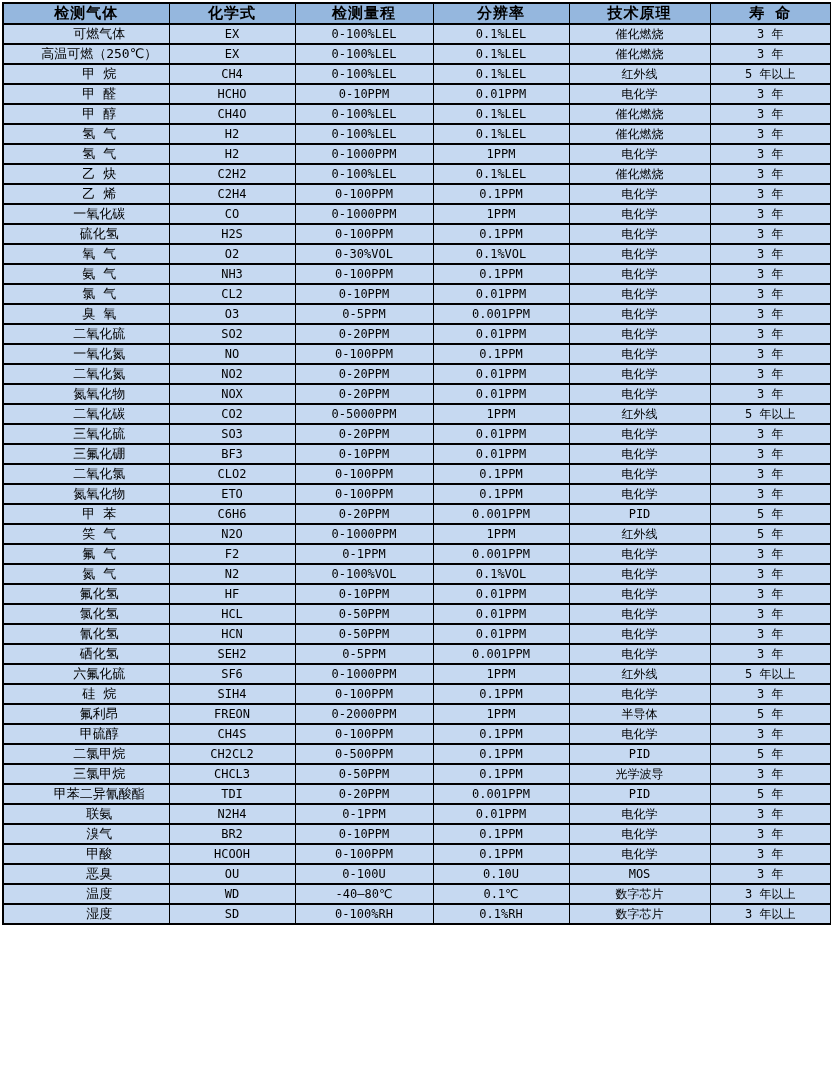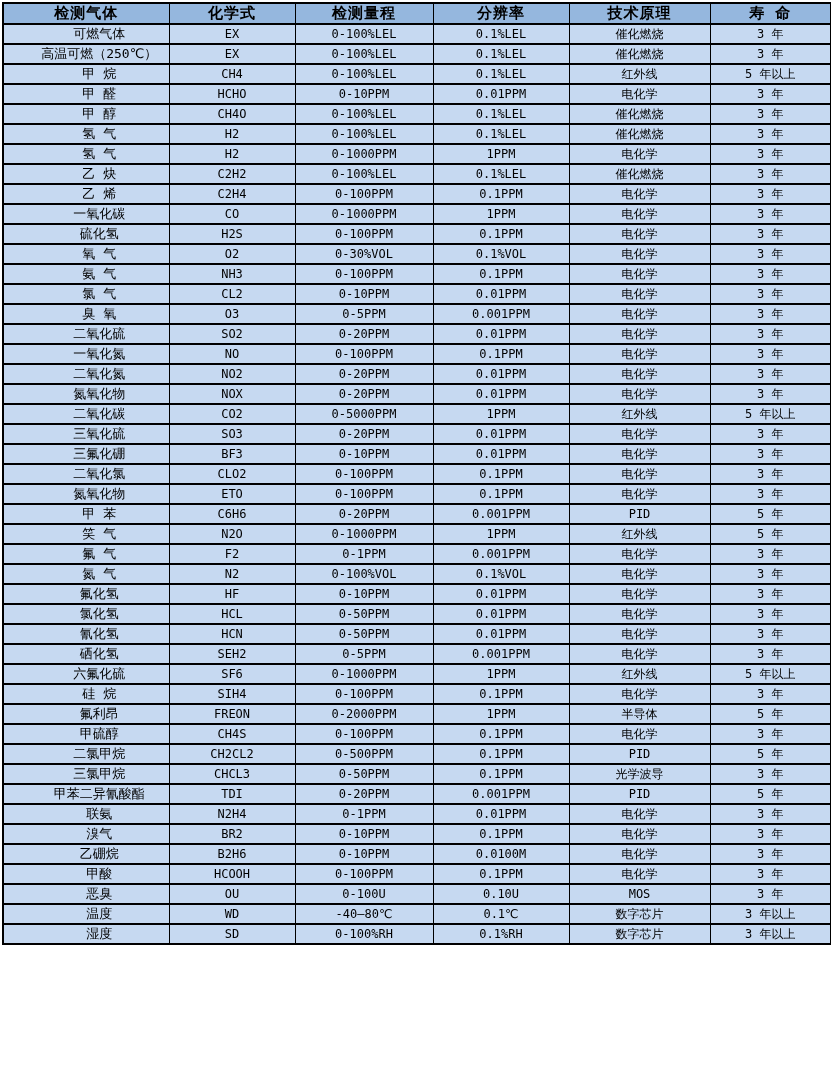--- a/index.html
+++ b/index.html
@@ -406,28 +406,20 @@
         </tr>
         <tr>
           <td class="col0">溴气</td>
           <td class="col1">BR2</td>
           <td class="col2">0-10PPM</td>
           <td class="col3">0.1PPM</td>
           <td class="col4">电化学</td>
           <td class="col5">3 年</td>
         </tr>
         <tr>
-          <td class="col0">乙硼烷</td>
-          <td class="col1">B2H6</td>
-          <td class="col2">0-10PPM</td>
-          <td class="col3">0.0100M</td>
-          <td class="col4">电化学</td>
-          <td class="col5">3 年</td>
-        </tr>
-        <tr>
           <td class="col0">甲酸</td>
           <td class="col1">HCOOH</td>
           <td class="col2">0-100PPM</td>
           <td class="col3">0.1PPM</td>
           <td class="col4">电化学</td>
           <td class="col5">3 年</td>
         </tr>
         <tr>
           <td class="col0">恶臭</td>
           <td class="col1">OU</td>

